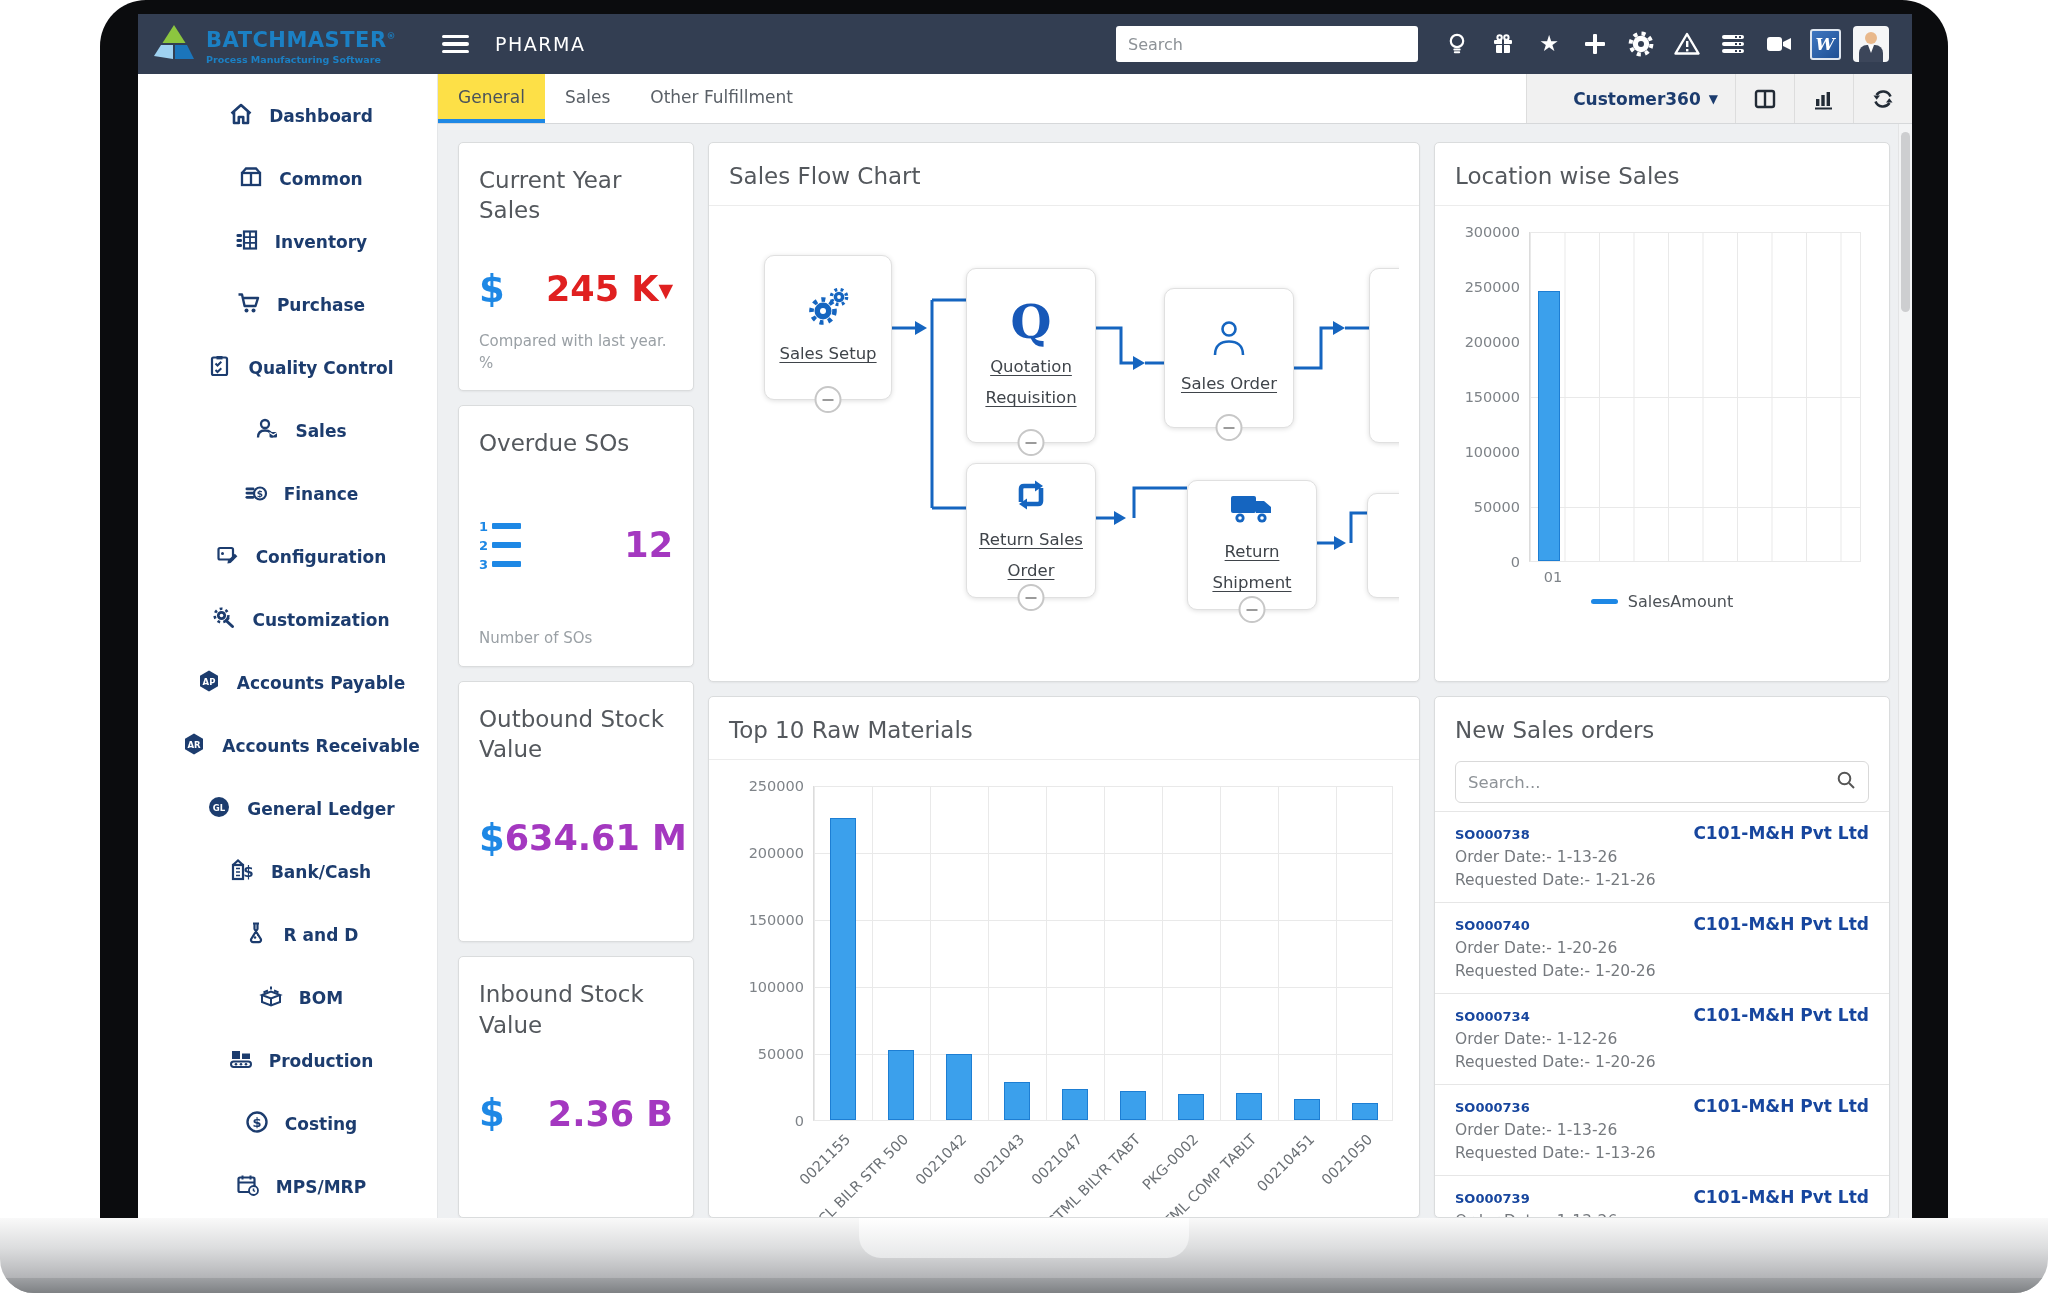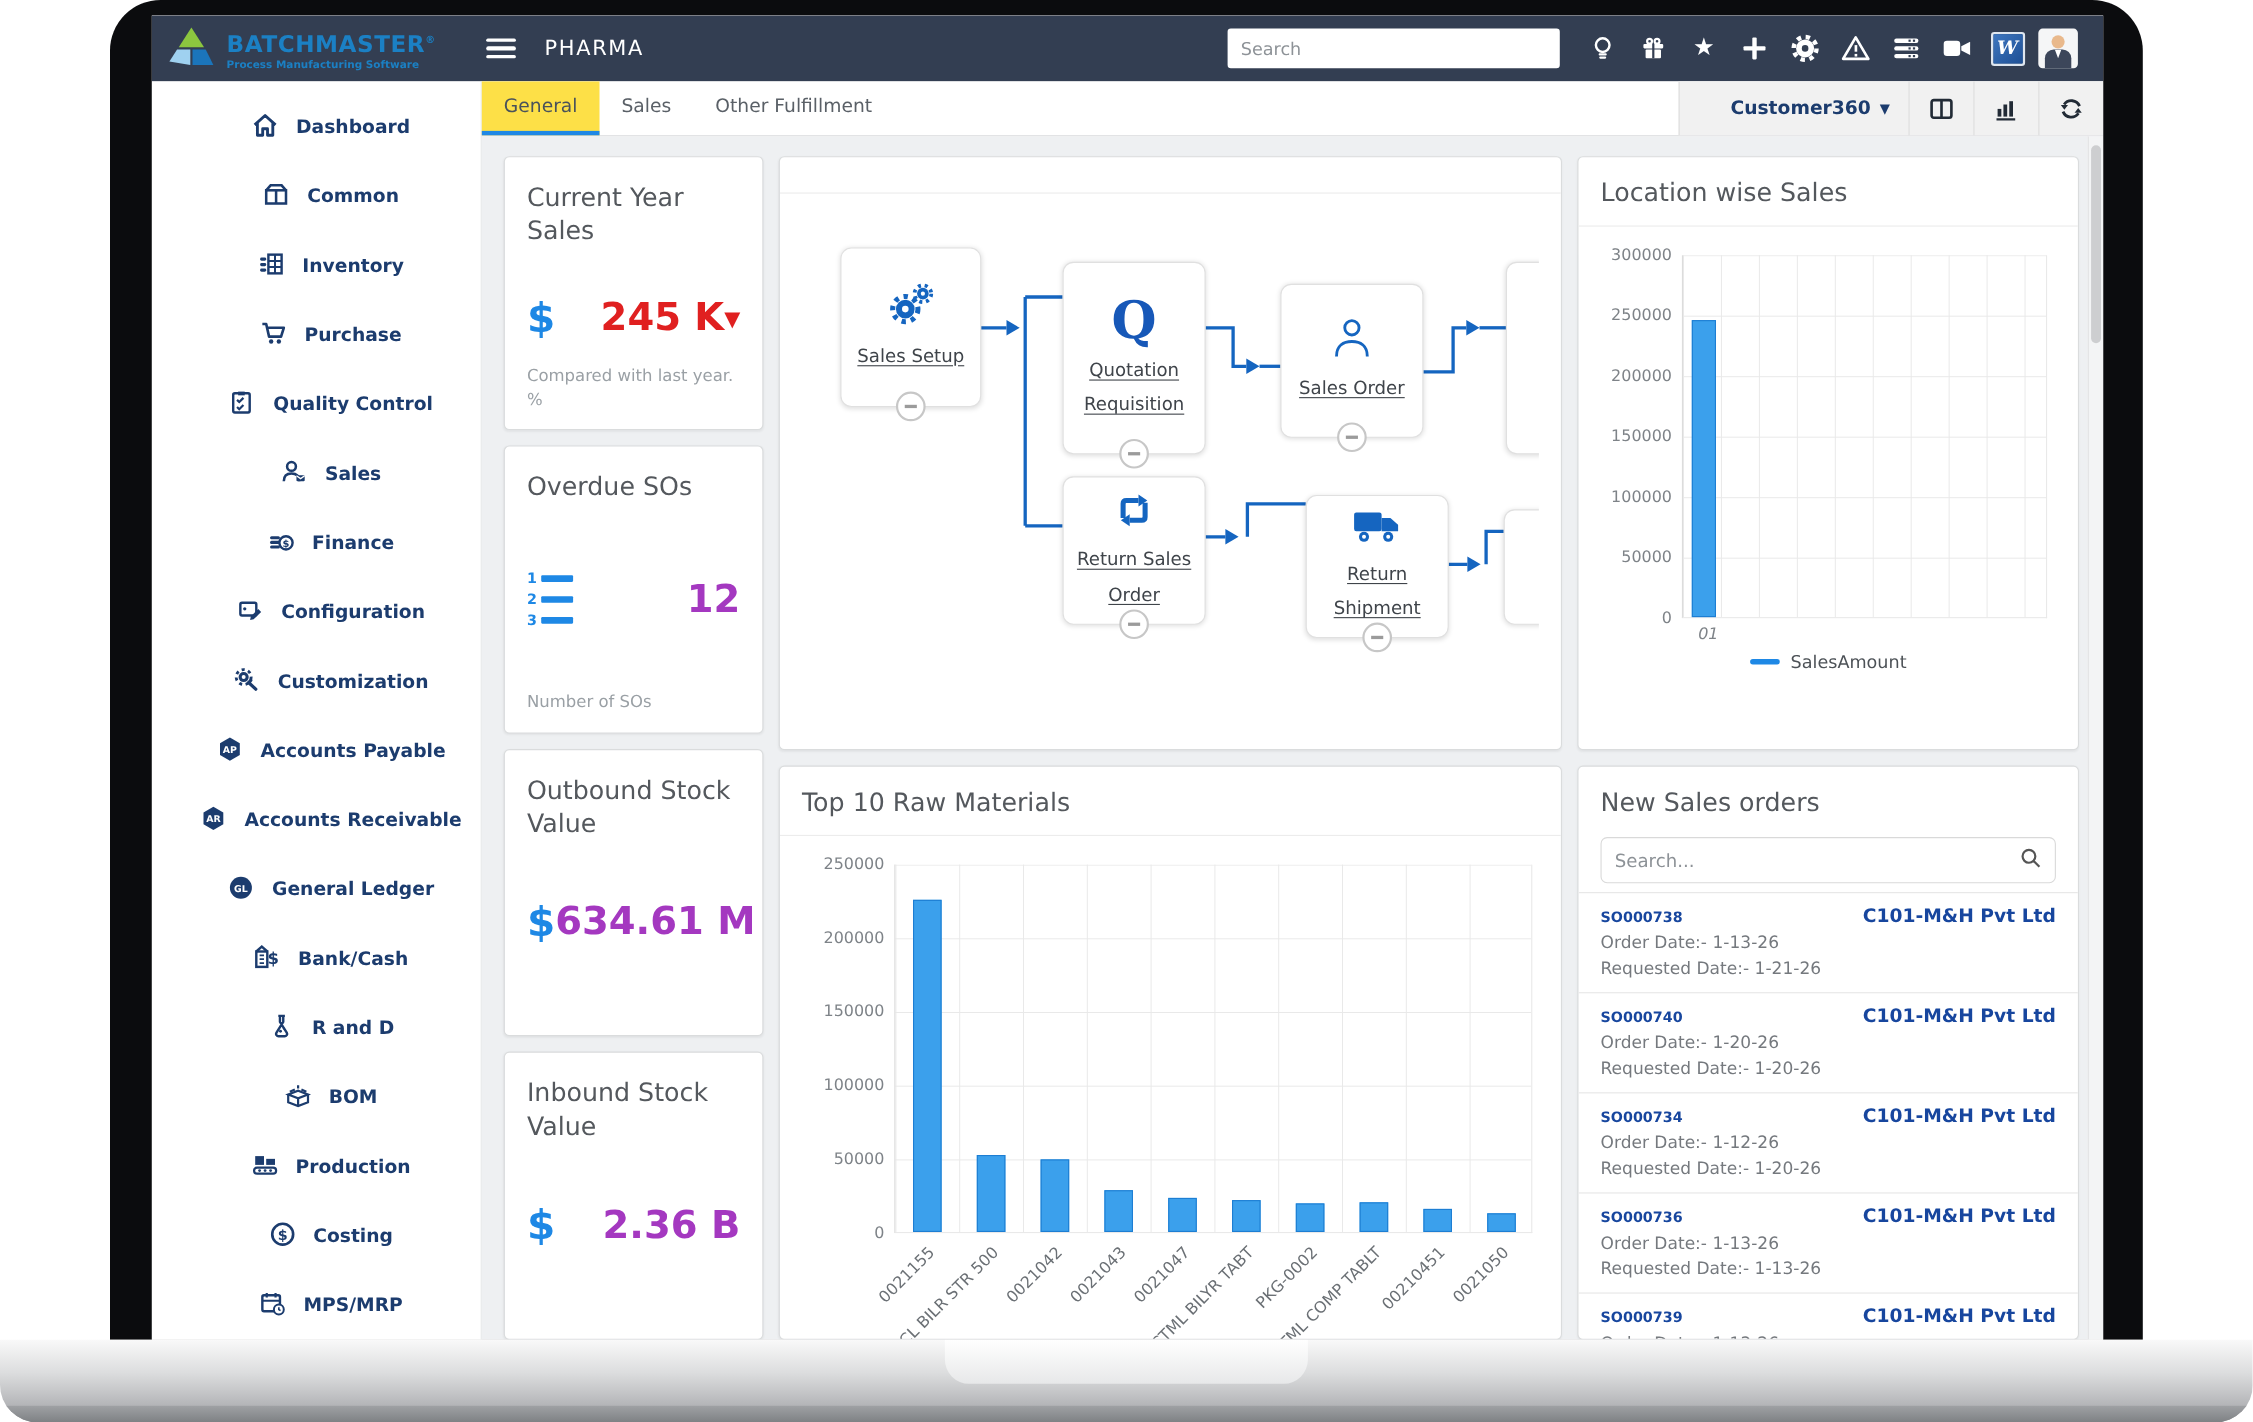--- a/index.html
+++ b/index.html
@@ -113,21 +113,21 @@
   
   .chart-card { height:549px; overflow:hidden; }
   .chart-card.top10 { height:531px; }
   .plot-wrap { position:relative; margin:26px 8px 0 74px; }
   .plot { position:relative; border-left:1px solid #dcdcdc; border-bottom:1px solid #e9e9e9; border-right:1px solid #e9e9e9;
     background-image:linear-gradient(to right,#e9e9e9 1px,transparent 1px),linear-gradient(to bottom,#e9e9e9 1px,transparent 1px); }
   #loc-plot { height:330px; background-size:34.5px 55px; }
   #top10-plot { height:335px; background-size:58px 67px; }
   .ytick { position:absolute; right:100%; margin-right:10px; transform:translateY(-8px); font-size:14.5px; color:#7e8388; white-space:nowrap; }
   .vbar { position:absolute; bottom:0; background:#3ba0ec; border:1px solid #1d7ed3; }
-  .xlabel-plain { position:absolute; top:100%; margin-top:8px; font-size:14.5px; color:#7e8388;font-style:italic; }
+  .xlabel-plain { position:absolute; top:100%; margin-top:8px; font-size:14.5px; color:#7e8388; }
   .xlabel-rot { position:absolute; width:190px; text-align:right; font-size:14.5px; color:#6b7075;
     transform:rotate(-45deg); transform-origin:100% 0; white-space:nowrap; }
   .legend-row { display:flex; align-items:center; justify-content:center; gap:10px; margin-top:30px; }
   .legend-dash { width:27px; height:5px; border-radius:3px; background:#1e88e5; }
   .legend-label { font-size:16px; color:#4d5257; }
 
   
   .orders-card { height:531px; overflow:hidden; }
   .order-search { margin:16px 0 0; height:42px; border:1px solid #d9d9d9; border-radius:6px; display:flex; align-items:center; padding:0 12px; gap:8px; }
   .order-search input { border:none; outline:none; flex:1; font-size:16.5px; color:#444; font-family:inherit; }
@@ -468,20 +468,21 @@
                 <div class="card-title">Inbound Stock Value</div>
                 <div class="kpi-row" style="margin-top:52px;">
                   <span class="kpi-cur">$</span>
                   <span class="kpi-val purple">2.36 B</span>
                 </div>
               </div>
             </div>
 
             <div class="col col2">
               <div class="card flow-card card-pad">
+                <div class="card-title">Sales Flow Chart</div>
                 <div class="card-divider"></div>
                 <div class="flow-area">
                   <svg class="flow-svg" width="672" height="460" viewBox="0 0 672 460">
                     <g stroke="#1565c0" stroke-width="3" fill="none">
                       <polyline points="163,120 186,120"></polyline>
                       <polyline points="203,92 203,300"></polyline>
                       <polyline points="203,92 237,92"></polyline>
                       <polyline points="203,300 237,300"></polyline>
                       <polyline points="367,120 392,120 392,155 404,155"></polyline>
                       <polyline points="416,155 435,155"></polyline>

